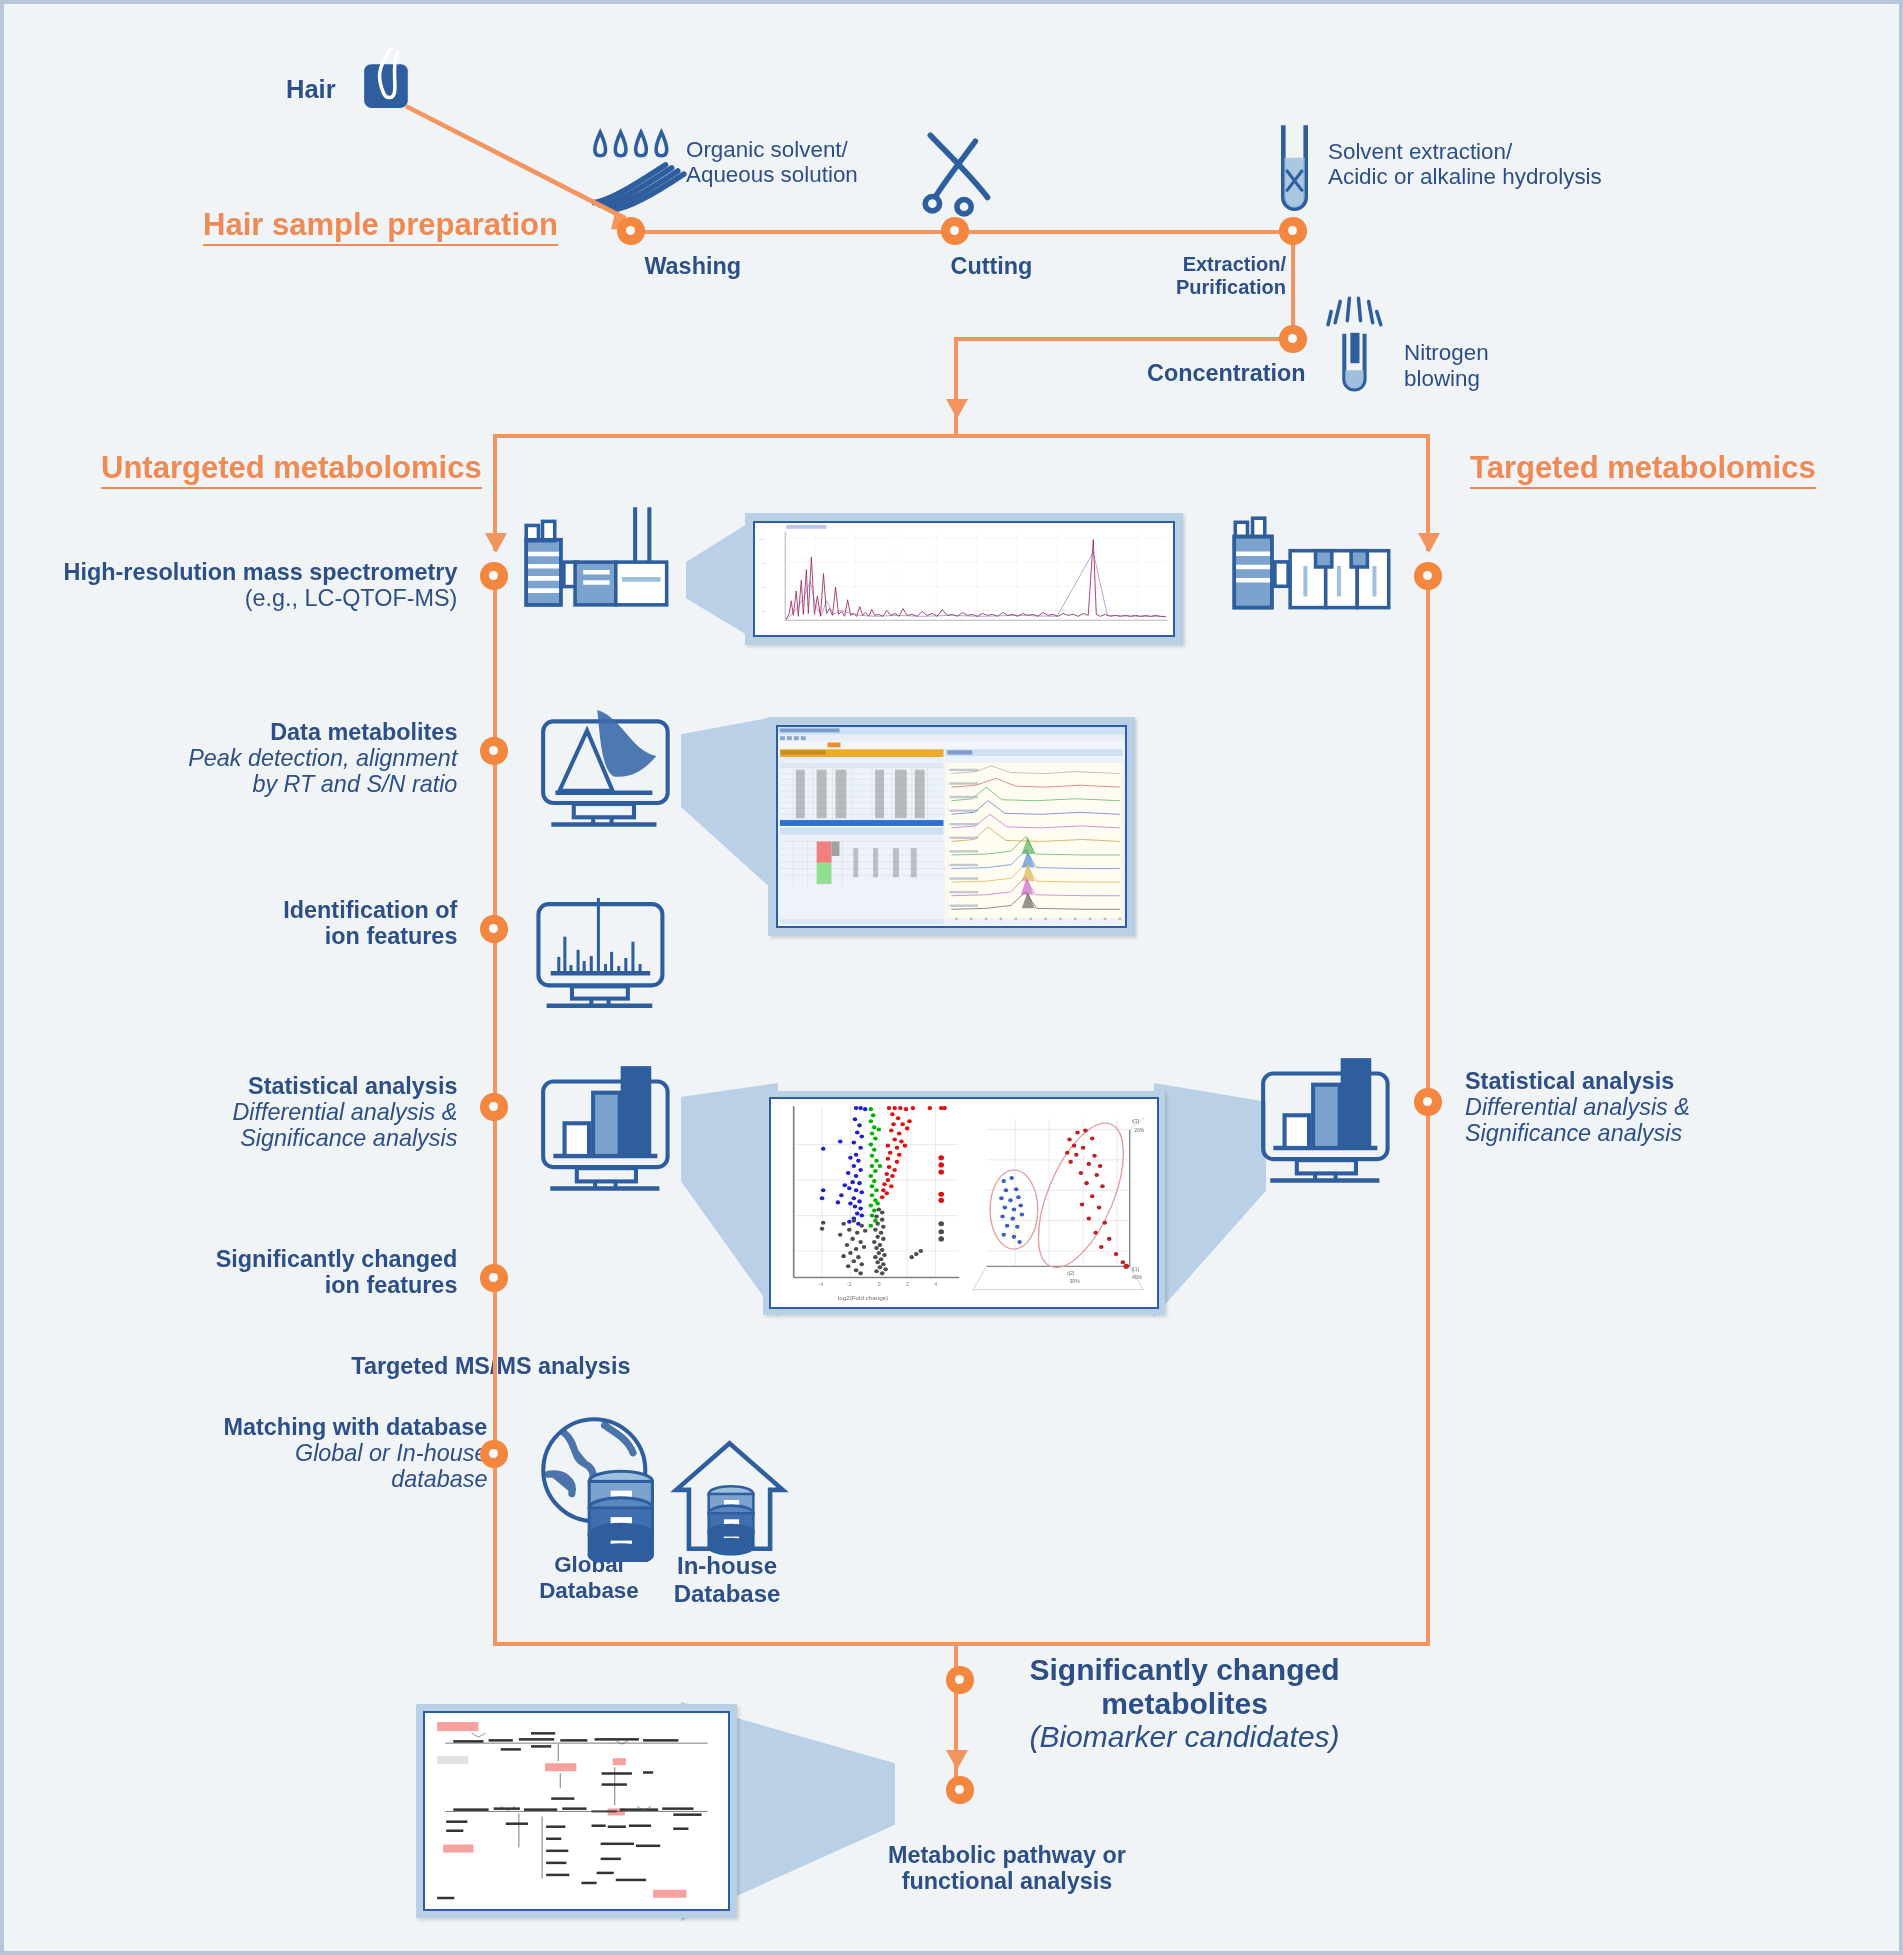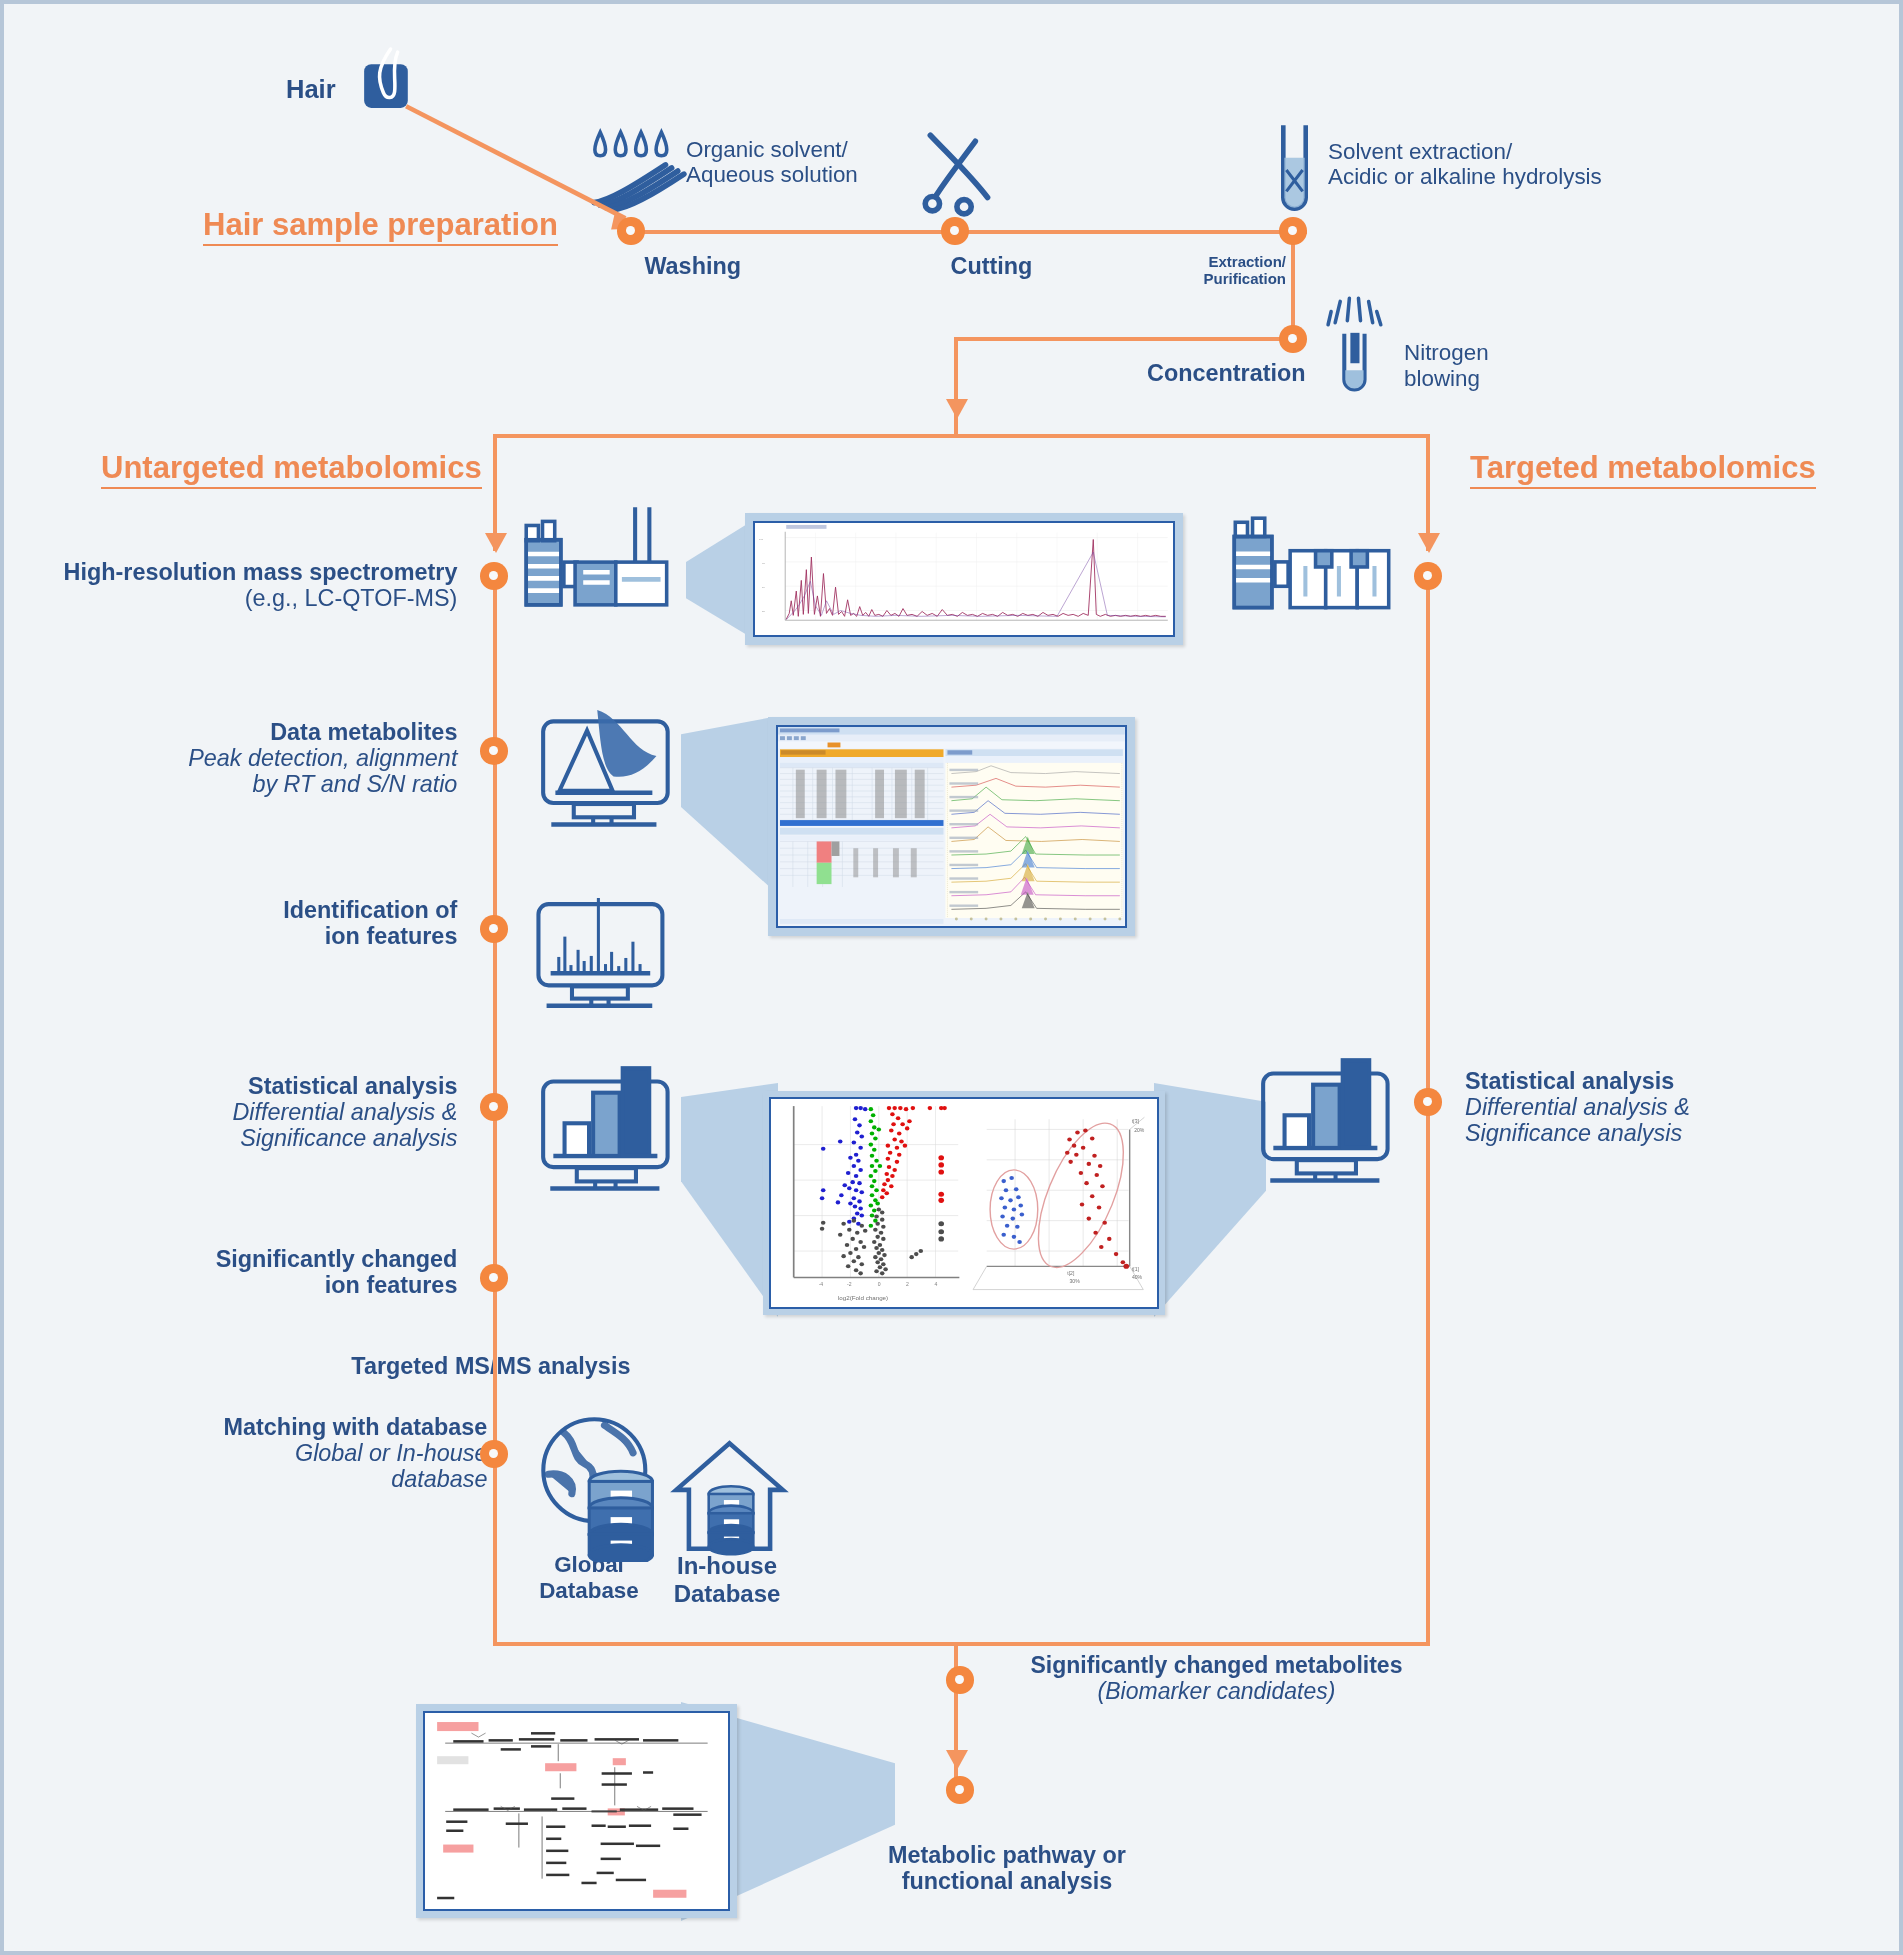--- a/index.html
+++ b/index.html
@@ -100,21 +100,21 @@
   </div>
 
   <div class="hline" style="left:626px;top:226px;width:677px;"></div>
 
   <div class="node" style="left:613px;top:213px;"></div>
   <div class="node" style="left:937px;top:213px;"></div>
   <div class="node" style="left:1275px;top:213px;"></div>
 
   <div class="abs lbl" style="left:584px;top:249px;font-size:23.4px;width:153px;text-align:right;">Washing</div>
   <div class="abs lbl" style="left:911px;top:249px;font-size:23.4px;width:153px;text-align:center;">Cutting</div>
-  <div class="abs lbl" style="left:1129px;top:249px;font-size:15px;width:153px;text-align:right;line-height:1.15;">
+  <div class="abs lbl" style="left:1129px;top:249px;font-size:20px;width:153px;text-align:right;line-height:1.15;">
     <span>Extraction/</span><br>
     <span>Purification</span>
   </div>
 
   <div class="vline" style="left:1287px;top:226px;height:109px;"></div>
   <div class="node" style="left:1275px;top:321px;"></div>
   <div class="abs lbl" style="left:1143px;top:356px;font-size:23.4px;width:132px;text-align:right;">Concentration</div>
 
   <svg class="abs" style="left:1318px;top:290px;" width="76" height="102" viewBox="0 0 150 200">
     <g stroke="#2f5e9e" stroke-width="7" fill="none" stroke-linecap="round">
@@ -807,21 +807,21 @@
         </g>
       </svg>
     </div>
   </div>
 
   <div class="node" style="left:942px;top:1662px;"></div>
   <div class="vline" style="left:950px;top:1638px;height:148px;"></div>
   <div class="arrowdown" style="left:942px;top:1746px;"></div>
   <div class="node" style="left:942px;top:1772px;"></div>
 
-  <div class="abs lbl" style="left:1014px;top:1649px;font-size:23px;text-align:center;width:397px;">
+  <div class="abs lbl" style="left:982px;top:1649px;font-size:30px;text-align:center;width:397px;">
     <span>Significantly changed metabolites</span>
     <span class="sub">(Biomarker candidates)</span>
   </div>
 
   <div class="abs lbl" style="left:845px;top:1838px;font-size:23.4px;text-align:center;width:316px;">
     <span>Metabolic pathway or</span><br>
     <span>functional analysis</span>
   </div>
 
   <div class="funnel" style="left:677px;top:1698px;width:214px;height:219px;clip-path:polygon(0 0,100% 28%,100% 56%,0 100%);"></div>

